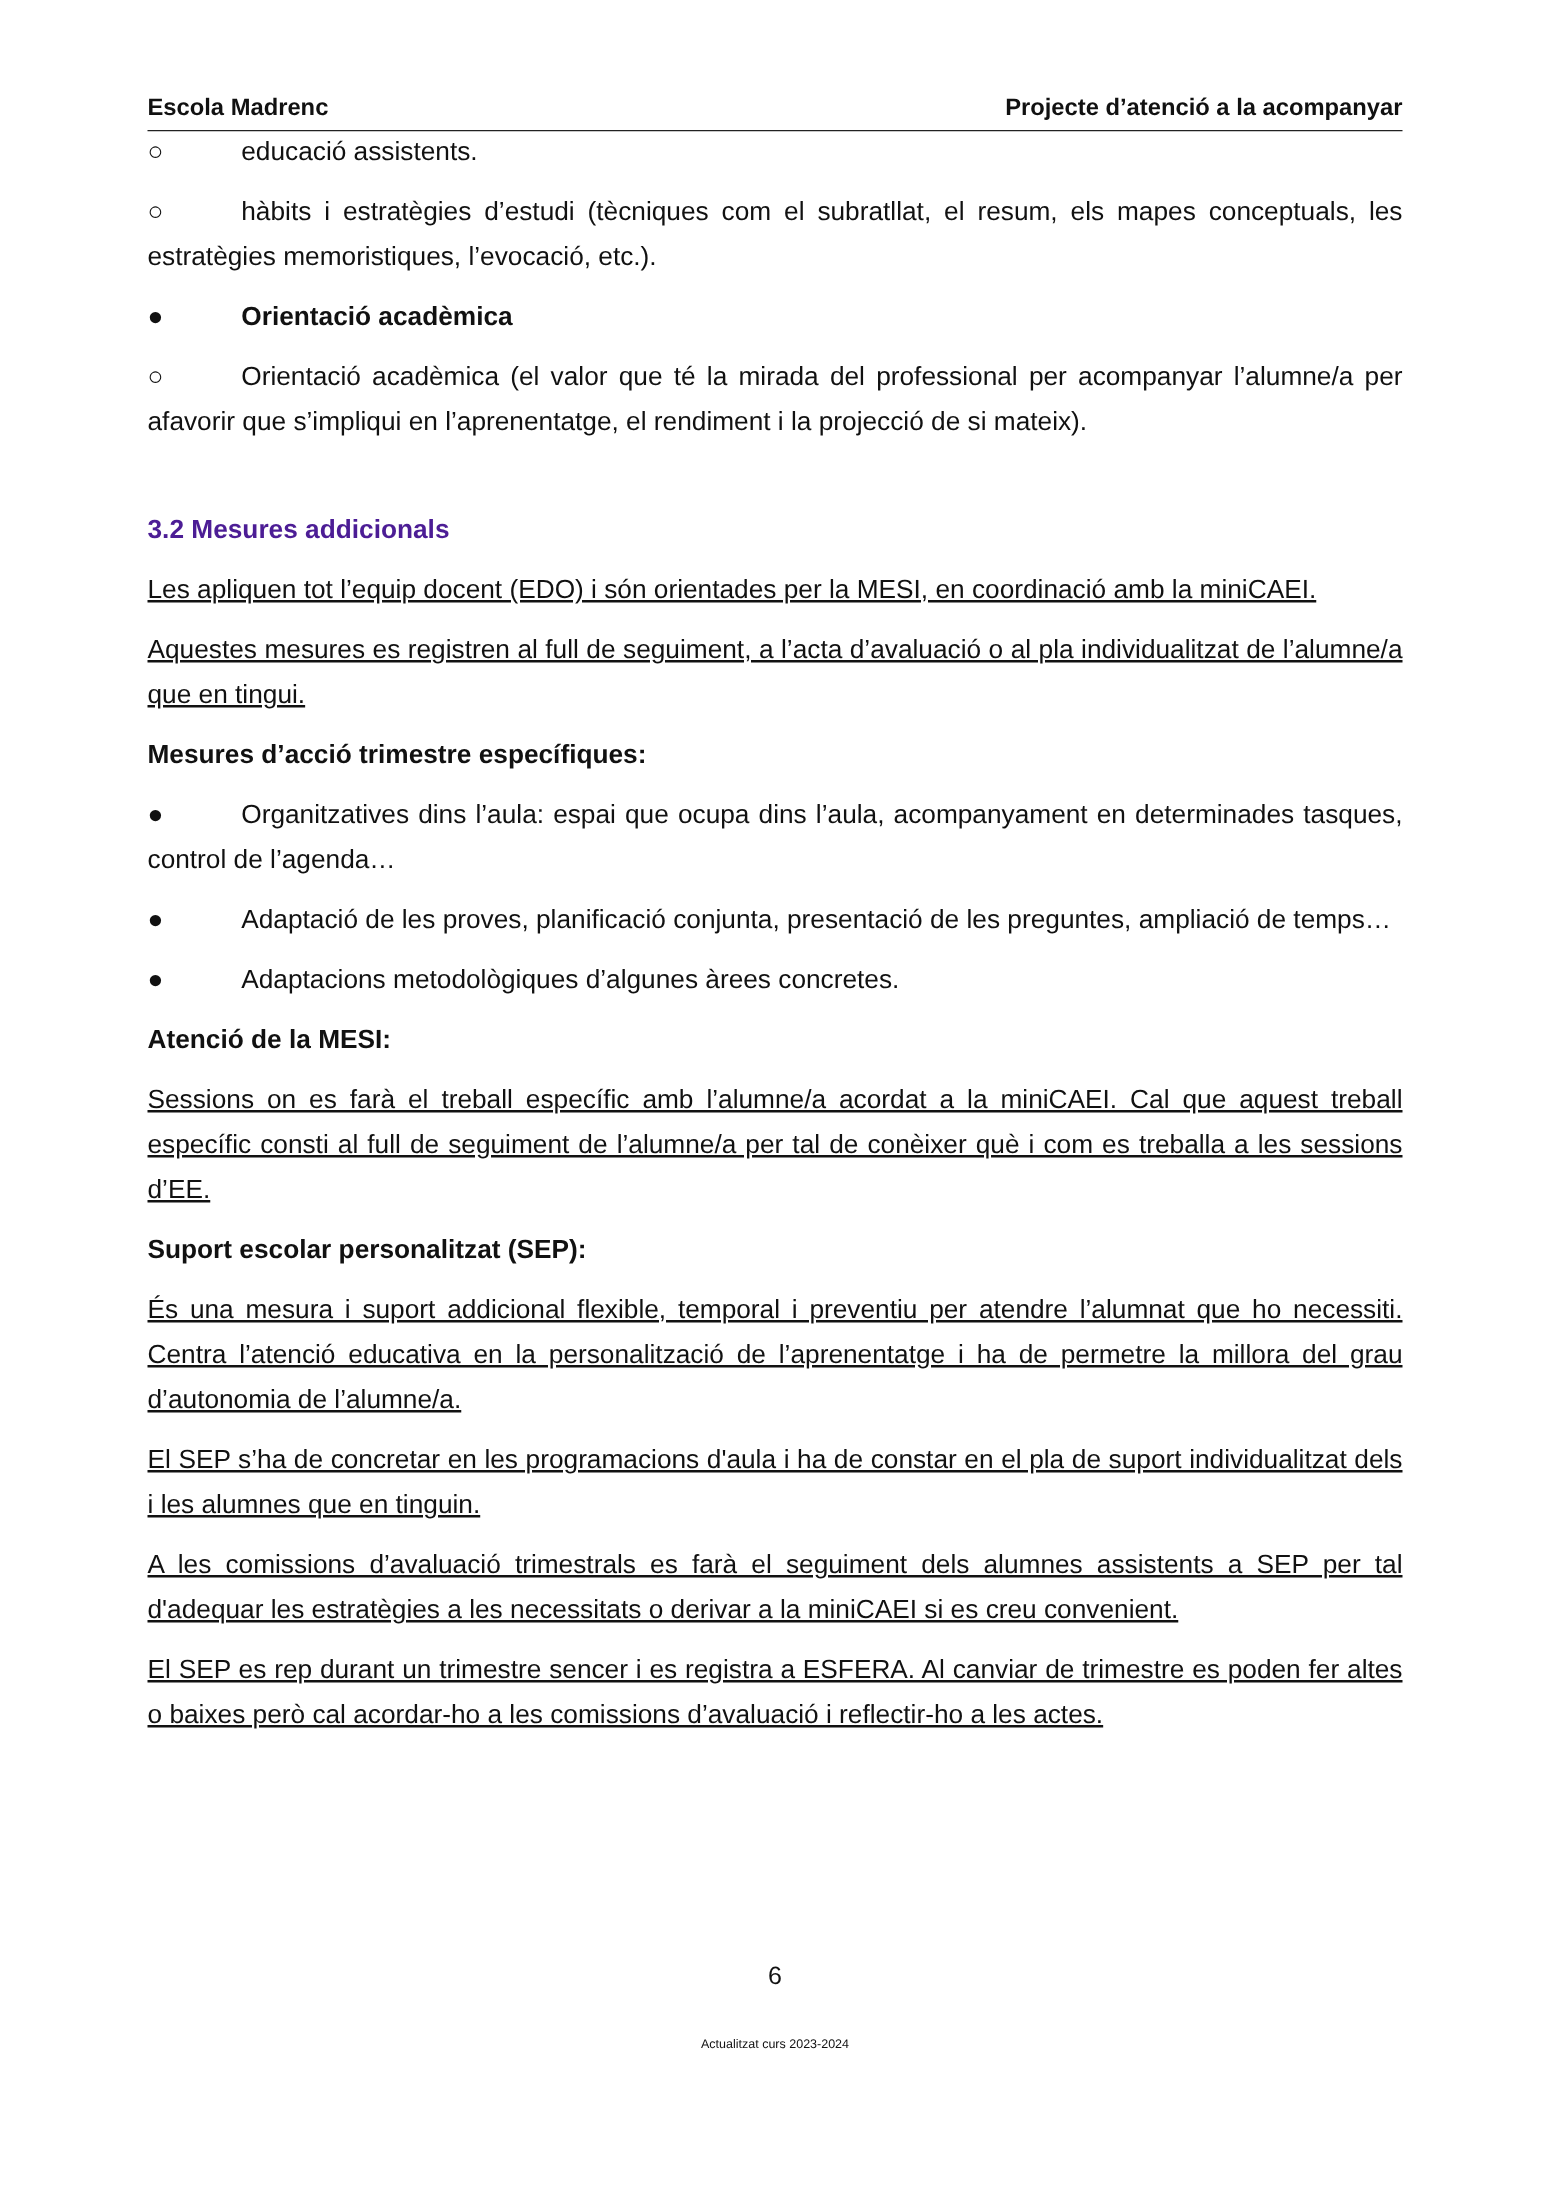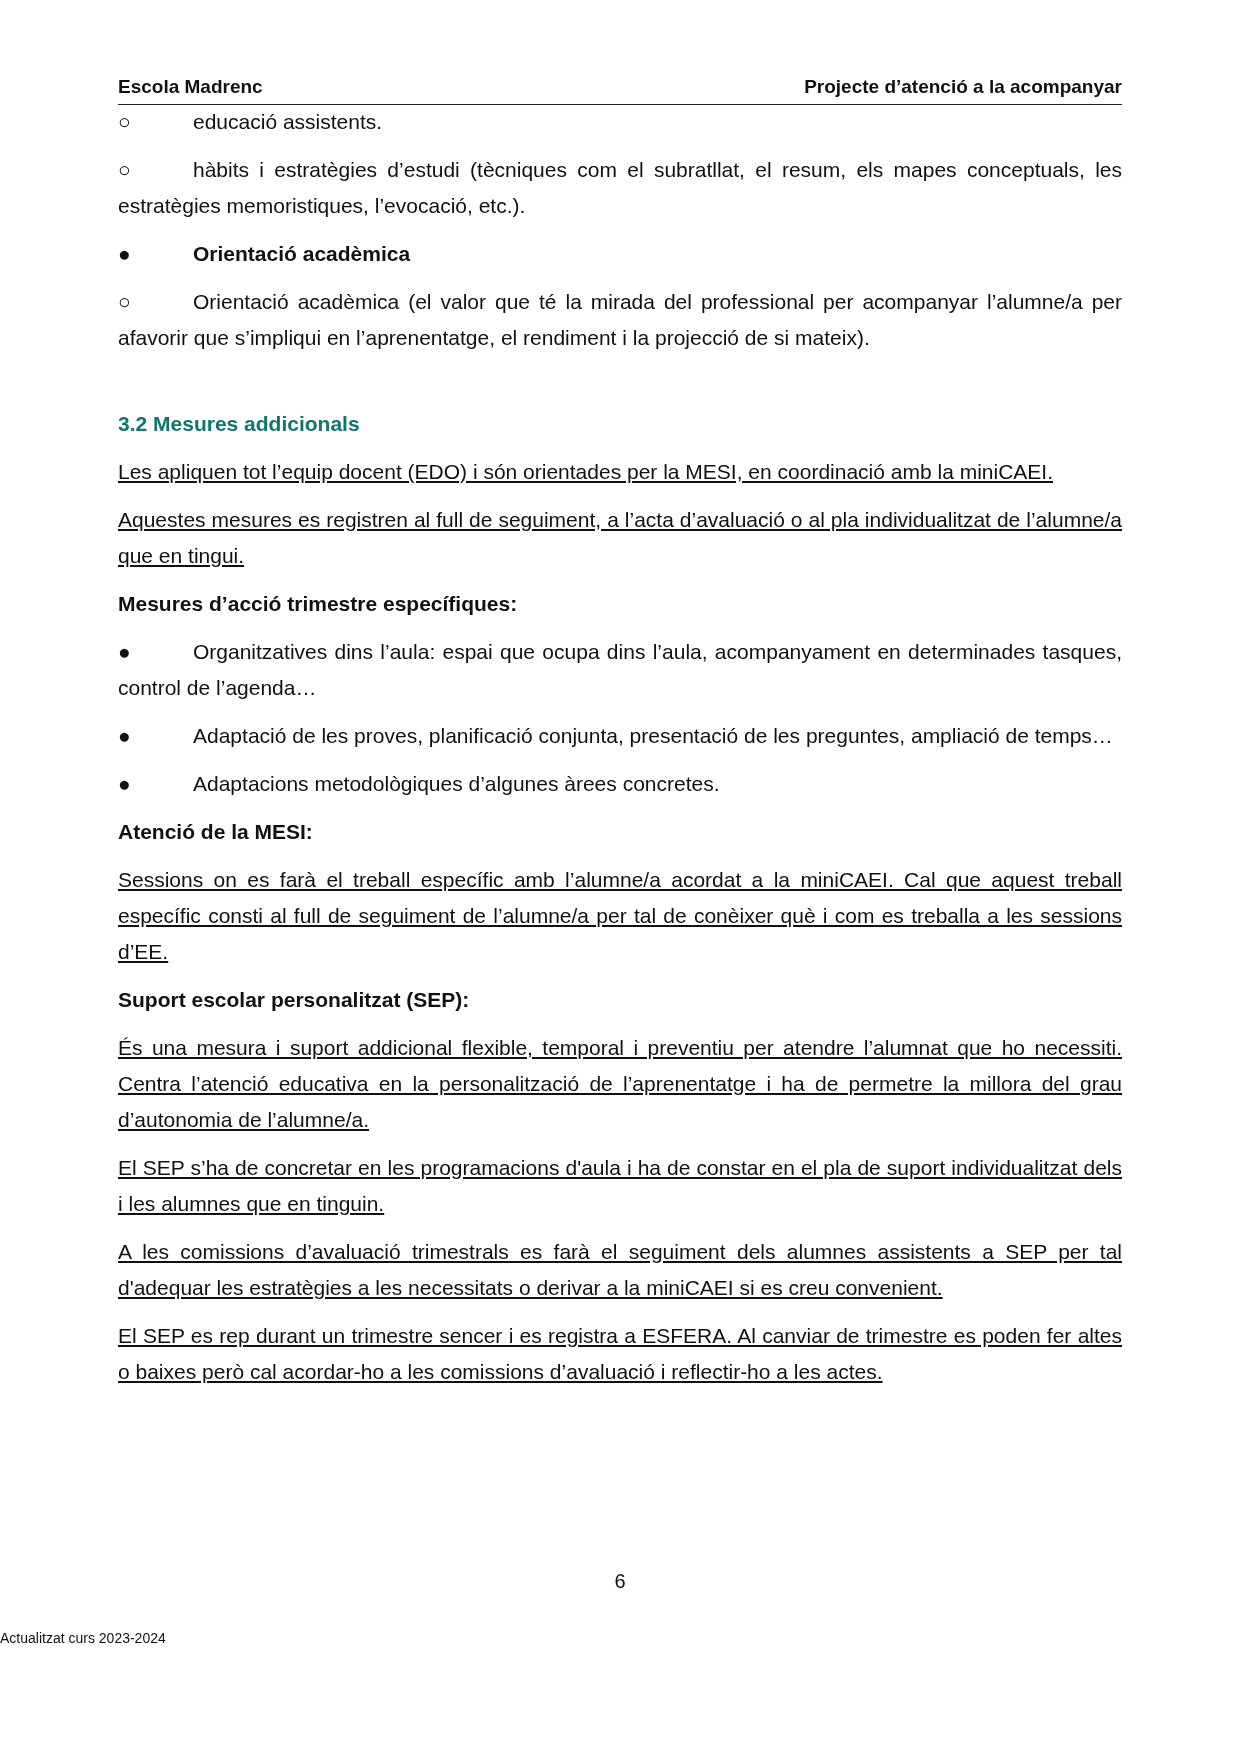--- a/index.html
+++ b/index.html
@@ -8,24 +8,24 @@
   .header { position: absolute; left: 118px; right: 118px; top: 74px; height: 30px;
             border-bottom: 1.5px solid #222; font-size: 19px; font-weight: bold; }
   .header .left { position: absolute; left: 0; top: 2px; }
   .header .right { position: absolute; right: 0; top: 2px; }
   .content { position: absolute; left: 118px; width: 1004px; top: 104px;
              font-size: 21px; line-height: 36px; }
   p { margin: 0 0 12px 0; text-align: justify; text-decoration: underline; }
   .li { margin: 0 0 12px 0; text-align: justify; }
   .li .bullet { display: inline-block; width: 75px; }
   .bold { font-weight: bold; }
-  .heading { color: #0f766e; font-weight: bold; font-size: 21px; margin-top: 50px; margin-bottom: 12px; }
+  .heading { color: #4c1d95; font-weight: bold; font-size: 21px; margin-top: 50px; margin-bottom: 12px; }
   .subhead { font-weight: bold; margin-bottom: 12px; }
   .page-number { position: absolute; left: 0; right: 0; top: 1570px; text-align: center; font-size: 20px; }
-  .footer { position: absolute; left: 0; right: 0; top: 1630px; font-size: 14px; }
+  .footer { position: absolute; left: 0; right: 0; top: 1630px; text-align: center; font-size: 10px; }
 </style>
 </head>
 <body>
 
 <div class="header">
   <span class="left">Escola Madrenc</span>
   <span class="right">Projecte d’atenció a la acompanyar</span>
 </div>
 
 <div class="content">

